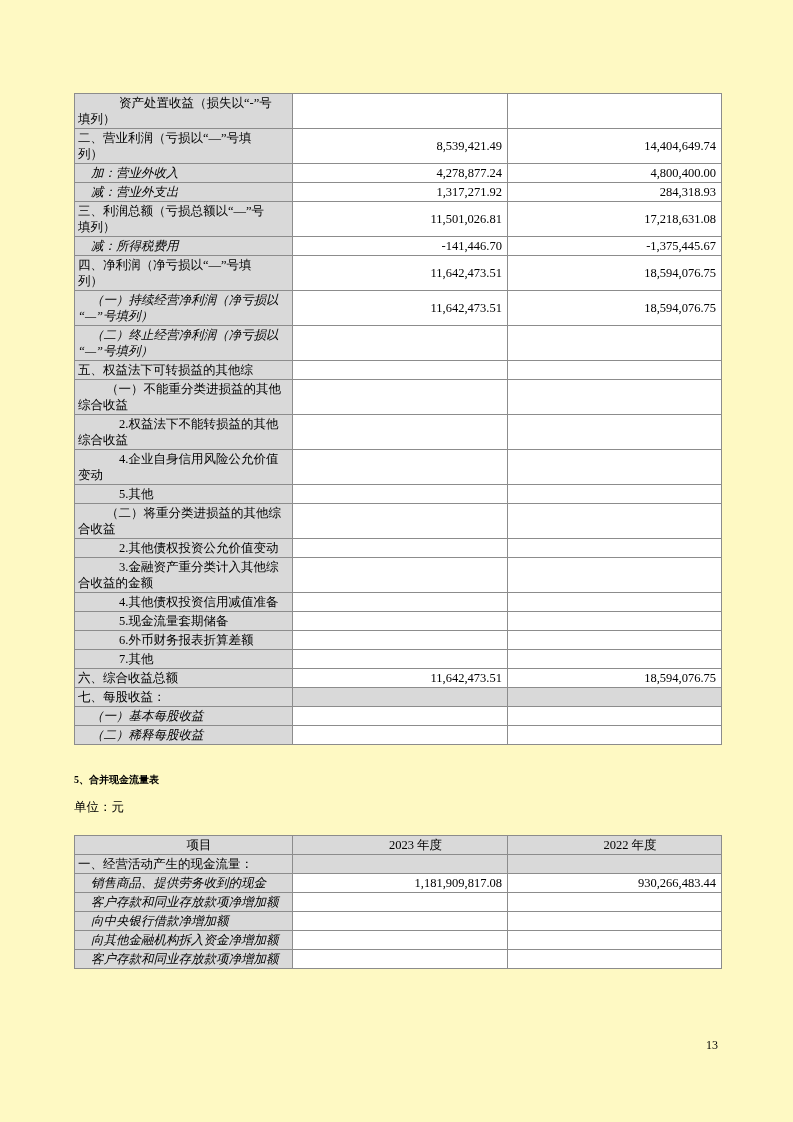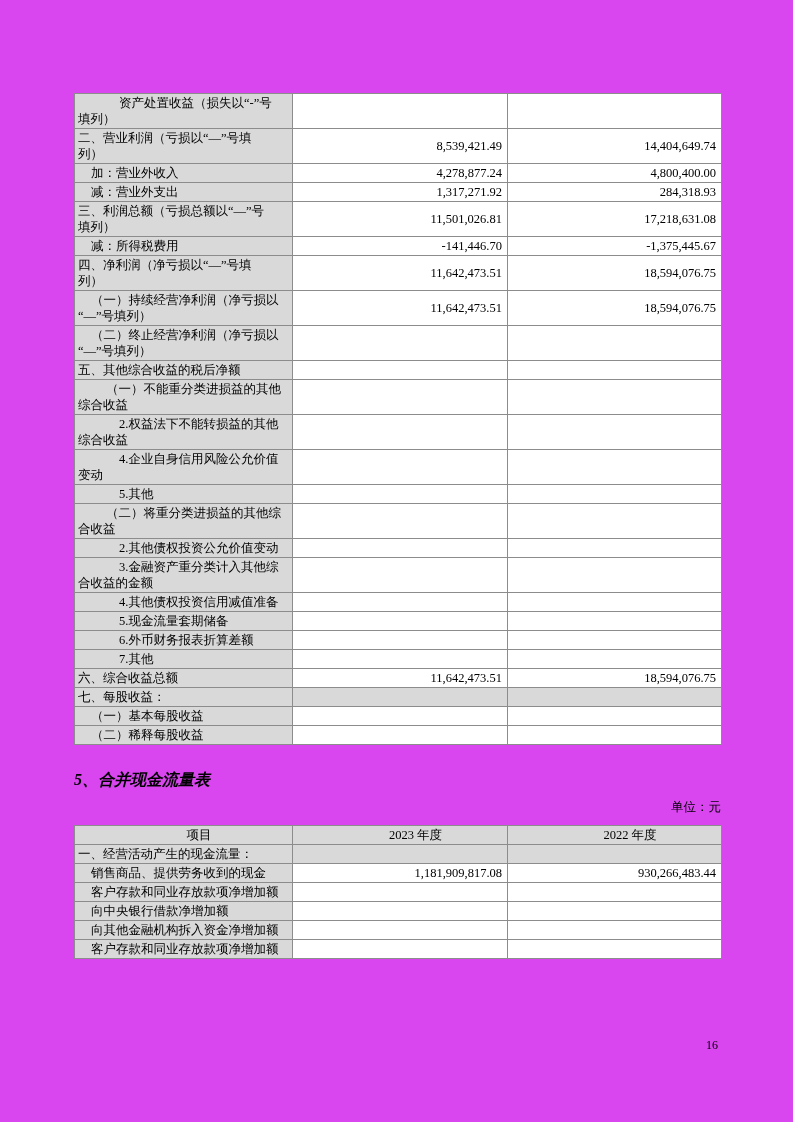--- a/index.html
+++ b/index.html
@@ -1,19 +1,19 @@
 <!DOCTYPE html>
 <html><head>
 <meta charset="utf-8">
 <style>
   html,body{margin:0;padding:0;background:#ffffff;}
   .page{
     position:relative;
     width:793px;height:1122px;
-    background:#d946ef;
+    background:#fef9c3;
     overflow:hidden;
     font-family:"Liberation Serif","DejaVu Serif",serif;
     color:#000000;
   }
   .content{
     position:absolute;
     left:74px;top:0;
     width:647px;
   }
   .spacer{height:93px;}
@@ -41,35 +41,33 @@
     padding-right:5px;
     background:#ffffff;
   }
   tr.shaded td.val{background:#d9d9d9;}
   th.hdr{
     background:#d9d9d9;
     text-align:center;
     padding-left:34px;
   }
   .i0{text-indent:0;}
-  .i1{text-indent:13px;}
+  .i1{text-indent:13px;font-style:italic;}
   .i2{text-indent:28px;}
   .i3{text-indent:41px;}
   .section-heading{
     margin-top:25px;
-    font-size:16px;
+    font-size:10px;
     font-weight:bold;
     line-height:19px;
-    font-style:italic;
   }
   .unit-line{
     margin-top:10px;
-    margin-bottom:10px;
+    margin-bottom:20px;
     font-size:12.5px;
-    text-align:right;
     line-height:16px;
   }
   .page-number{
     position:absolute;
     top:1038px;
     right:75px;
     font-size:12px;
     line-height:14px;
   }
 </style>
@@ -132,21 +130,21 @@
             <td class="val">11,642,473.51</td>
             <td class="val">18,594,076.75</td>
           </tr>
           <tr>
             <td class="lab i1">（二）终止经营净利润（净亏损以
 “—”号填列）</td>
             <td class="val"></td>
             <td class="val"></td>
           </tr>
           <tr>
-            <td class="lab i0">五、其他综合收益的税后净额</td>
+            <td class="lab i0">五、权益法下可转损益的其他综</td>
             <td class="val"></td>
             <td class="val"></td>
           </tr>
           <tr>
             <td class="lab i2">（一）不能重分类进损益的其他
 综合收益</td>
             <td class="val"></td>
             <td class="val"></td>
           </tr>
           <tr>
@@ -271,14 +269,14 @@
           </tr>
           <tr>
             <td class="lab i1">客户存款和同业存放款项净增加额</td>
             <td class="val"></td>
             <td class="val"></td>
           </tr>
         </tbody>
     </table>
   </div>
 
-  <div class="page-number">16</div>
+  <div class="page-number">13</div>
 </div>
 
 </body></html>

